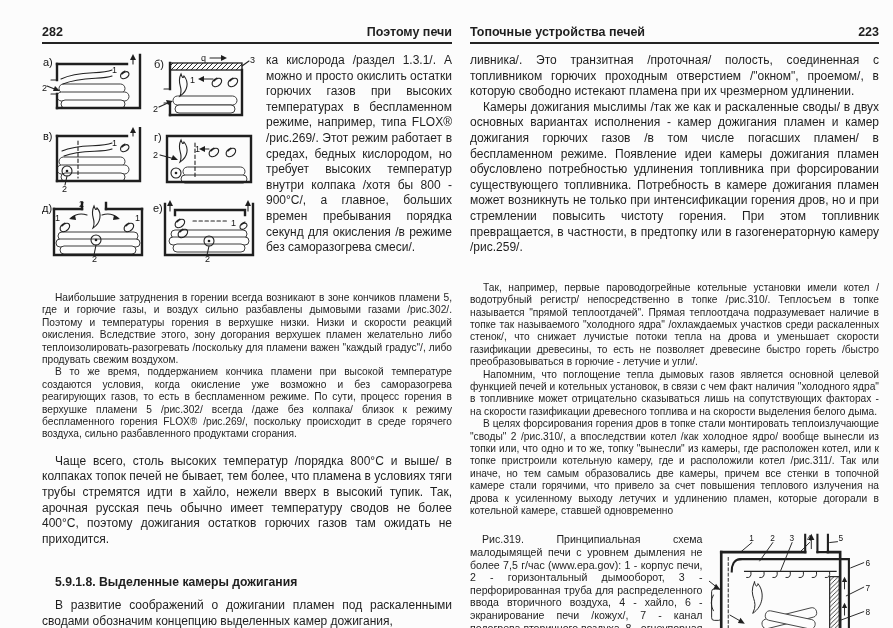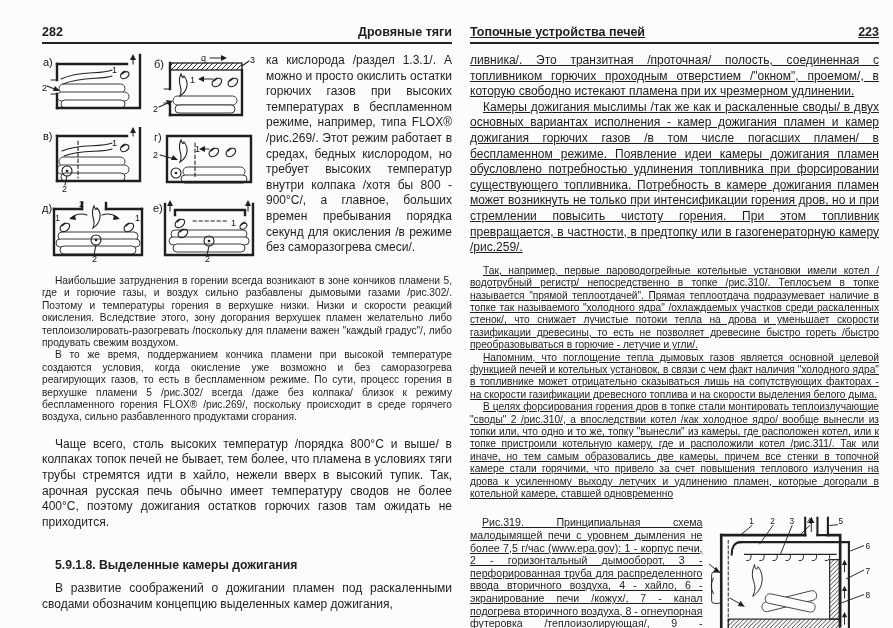--- a/index.html
+++ b/index.html
@@ -1,27 +1,27 @@
 <!DOCTYPE html>
 <html lang="ru"><head>
 <meta charset="utf-8">
 <style>
   html,body{margin:0;padding:0;width:893px;height:628px;overflow:hidden;background:#fcfcfc;
     font-family:"Liberation Sans", sans-serif;color:#1e1e1e;}
   .spread{box-sizing:border-box;display:flex;width:768px;height:628px;padding:25px 14px 0 42px;gap:18px;}
   .page{flex:0 0 auto;}
   .page-left{width:410px;}
-  .page-right{width:409px;text-decoration:underline;}
+  .page-right{width:409px;}
   .page-header{display:flex;justify-content:space-between;align-items:flex-end;
     font-weight:bold;font-size:12.5px;border-bottom:2px solid #242424;padding-bottom:3px;margin-bottom:9px;}
   p{margin:0;}
   .body-text{font-size:12px;line-height:15.6px;text-align:justify;}
   .small-text{font-size:10.2px;line-height:12.4px;text-align:justify;text-indent:13px;}
   .indent{text-indent:13px;}
-  .sp{margin-top:9px;}
+  .sp{margin-top:26px;}
   .sp2{margin-top:13px;}
   .sec-heading{font-size:12.2px;font-weight:bold;margin:28px 0 9px 0;text-indent:13px;}
   
   .fig318-block::after{content:"";display:block;clear:both;}
   .fig318-panels{float:left;width:216px;margin-right:8px;display:grid;
     grid-template-columns:105px 105px;column-gap:6px;row-gap:2px;}
   .panel{margin:0;}
   .caption{font-size:10.6px;line-height:12.6px;text-align:justify;text-indent:12px;}
   .cont{}
   
@@ -41,21 +41,21 @@
   .fnum2{font-size:9.5px;fill:#141414;}
 </style>
 </head>
 <body>
 
 <div class="spread">
 
   <section class="page page-left">
     <header class="page-header">
       <span>282</span>
-      <span>Дровяные тяги</span>
+      <span>Поэтому печи</span>
     </header>
 
     <div class="fig318-block">
       <div class="fig318-panels">
 
         <figure class="panel">
           <svg width="105" height="66" viewBox="0 0 105 66">
             <text class="plab" x="1" y="13">а)</text>
             <g>
               <rect class="lg" x="17" y="31" width="66" height="9" rx="4.5"></rect>

